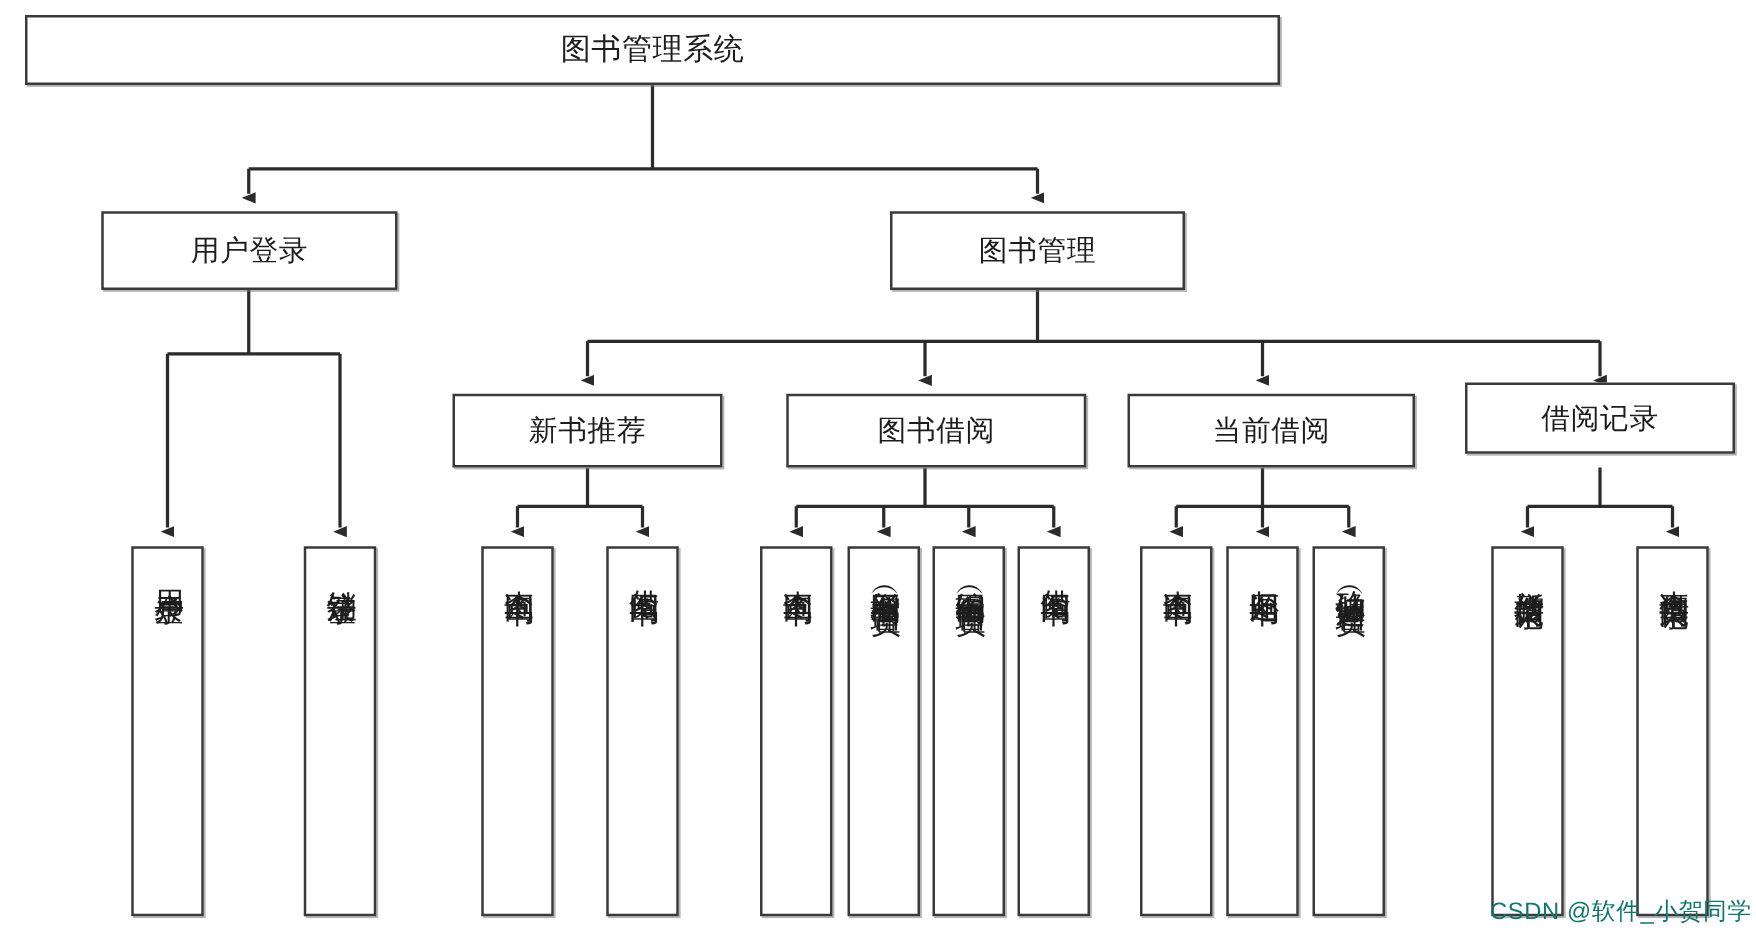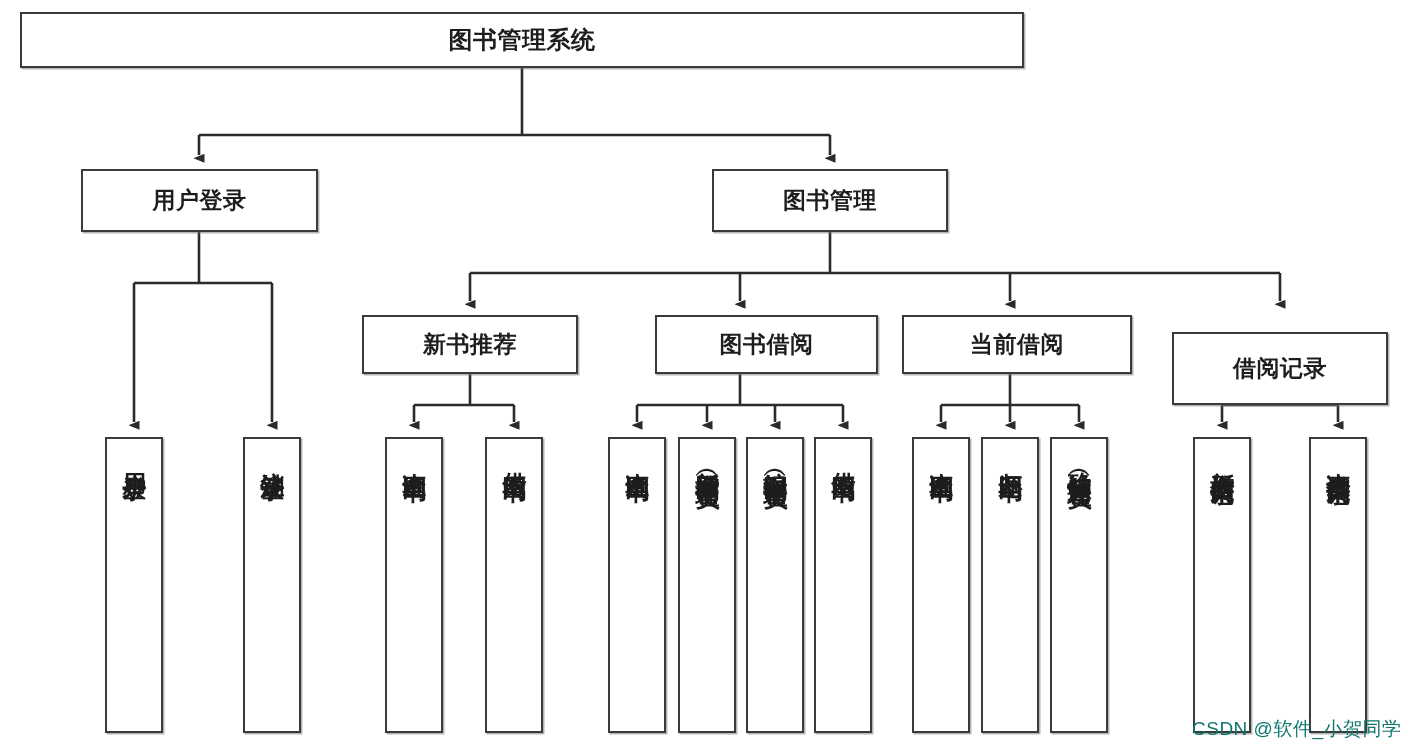--- a/index.html
+++ b/index.html
@@ -35,21 +35,20 @@
     justify-content: center;
     text-align: center;
     color: #1d1d1d;
     box-shadow: 1.5px 1.5px 0 rgba(120,120,120,0.55);
   }
   .node .lbl {
     font-size: 23px;
     line-height: 1.15;
     letter-spacing: 0.5px;
     white-space: nowrap;
-    font-weight: bold;
   }
   .node.root .lbl { font-size: 24px; }
   .node.leaf {
     align-items: flex-start;
     justify-content: center;
     padding-top: 14px;
   }
   .node.leaf .lbl {
     writing-mode: vertical-rl;
     text-orientation: upright;
@@ -128,27 +127,27 @@
   <div class="node" style="left:81px; top:169px; width:237px; height:63px;">
     <span class="lbl">用户登录</span>
   </div>
   <div class="node" style="left:362px; top:315px; width:216px; height:59px;">
     <span class="lbl">新书推荐</span>
   </div>
 
   <div class="node" style="left:712px; top:169px; width:236px; height:63px;">
     <span class="lbl">图书管理</span>
   </div>
-  <div class="node" style="left:655px; top:315px; width:223px; height:59px;">
+  <div class="node" style="left:629px; top:315px; width:240px; height:59px;">
     <span class="lbl">图书借阅</span>
   </div>
   <div class="node" style="left:902px; top:315px; width:230px; height:59px;">
     <span class="lbl">当前借阅</span>
   </div>
-  <div class="node" style="left:1172px; top:332px; width:216px; height:73px;">
+  <div class="node" style="left:1172px; top:306px; width:216px; height:57px;">
     <span class="lbl">借阅记录</span>
   </div>
 
   <div class="node leaf" style="left:105px; top:437px; width:58px; height:296px;">
     <span class="lbl">用户登录</span>
   </div>
   <div class="node leaf" style="left:243px; top:437px; width:58px; height:296px;">
     <span class="lbl">注销登录</span>
   </div>
 

